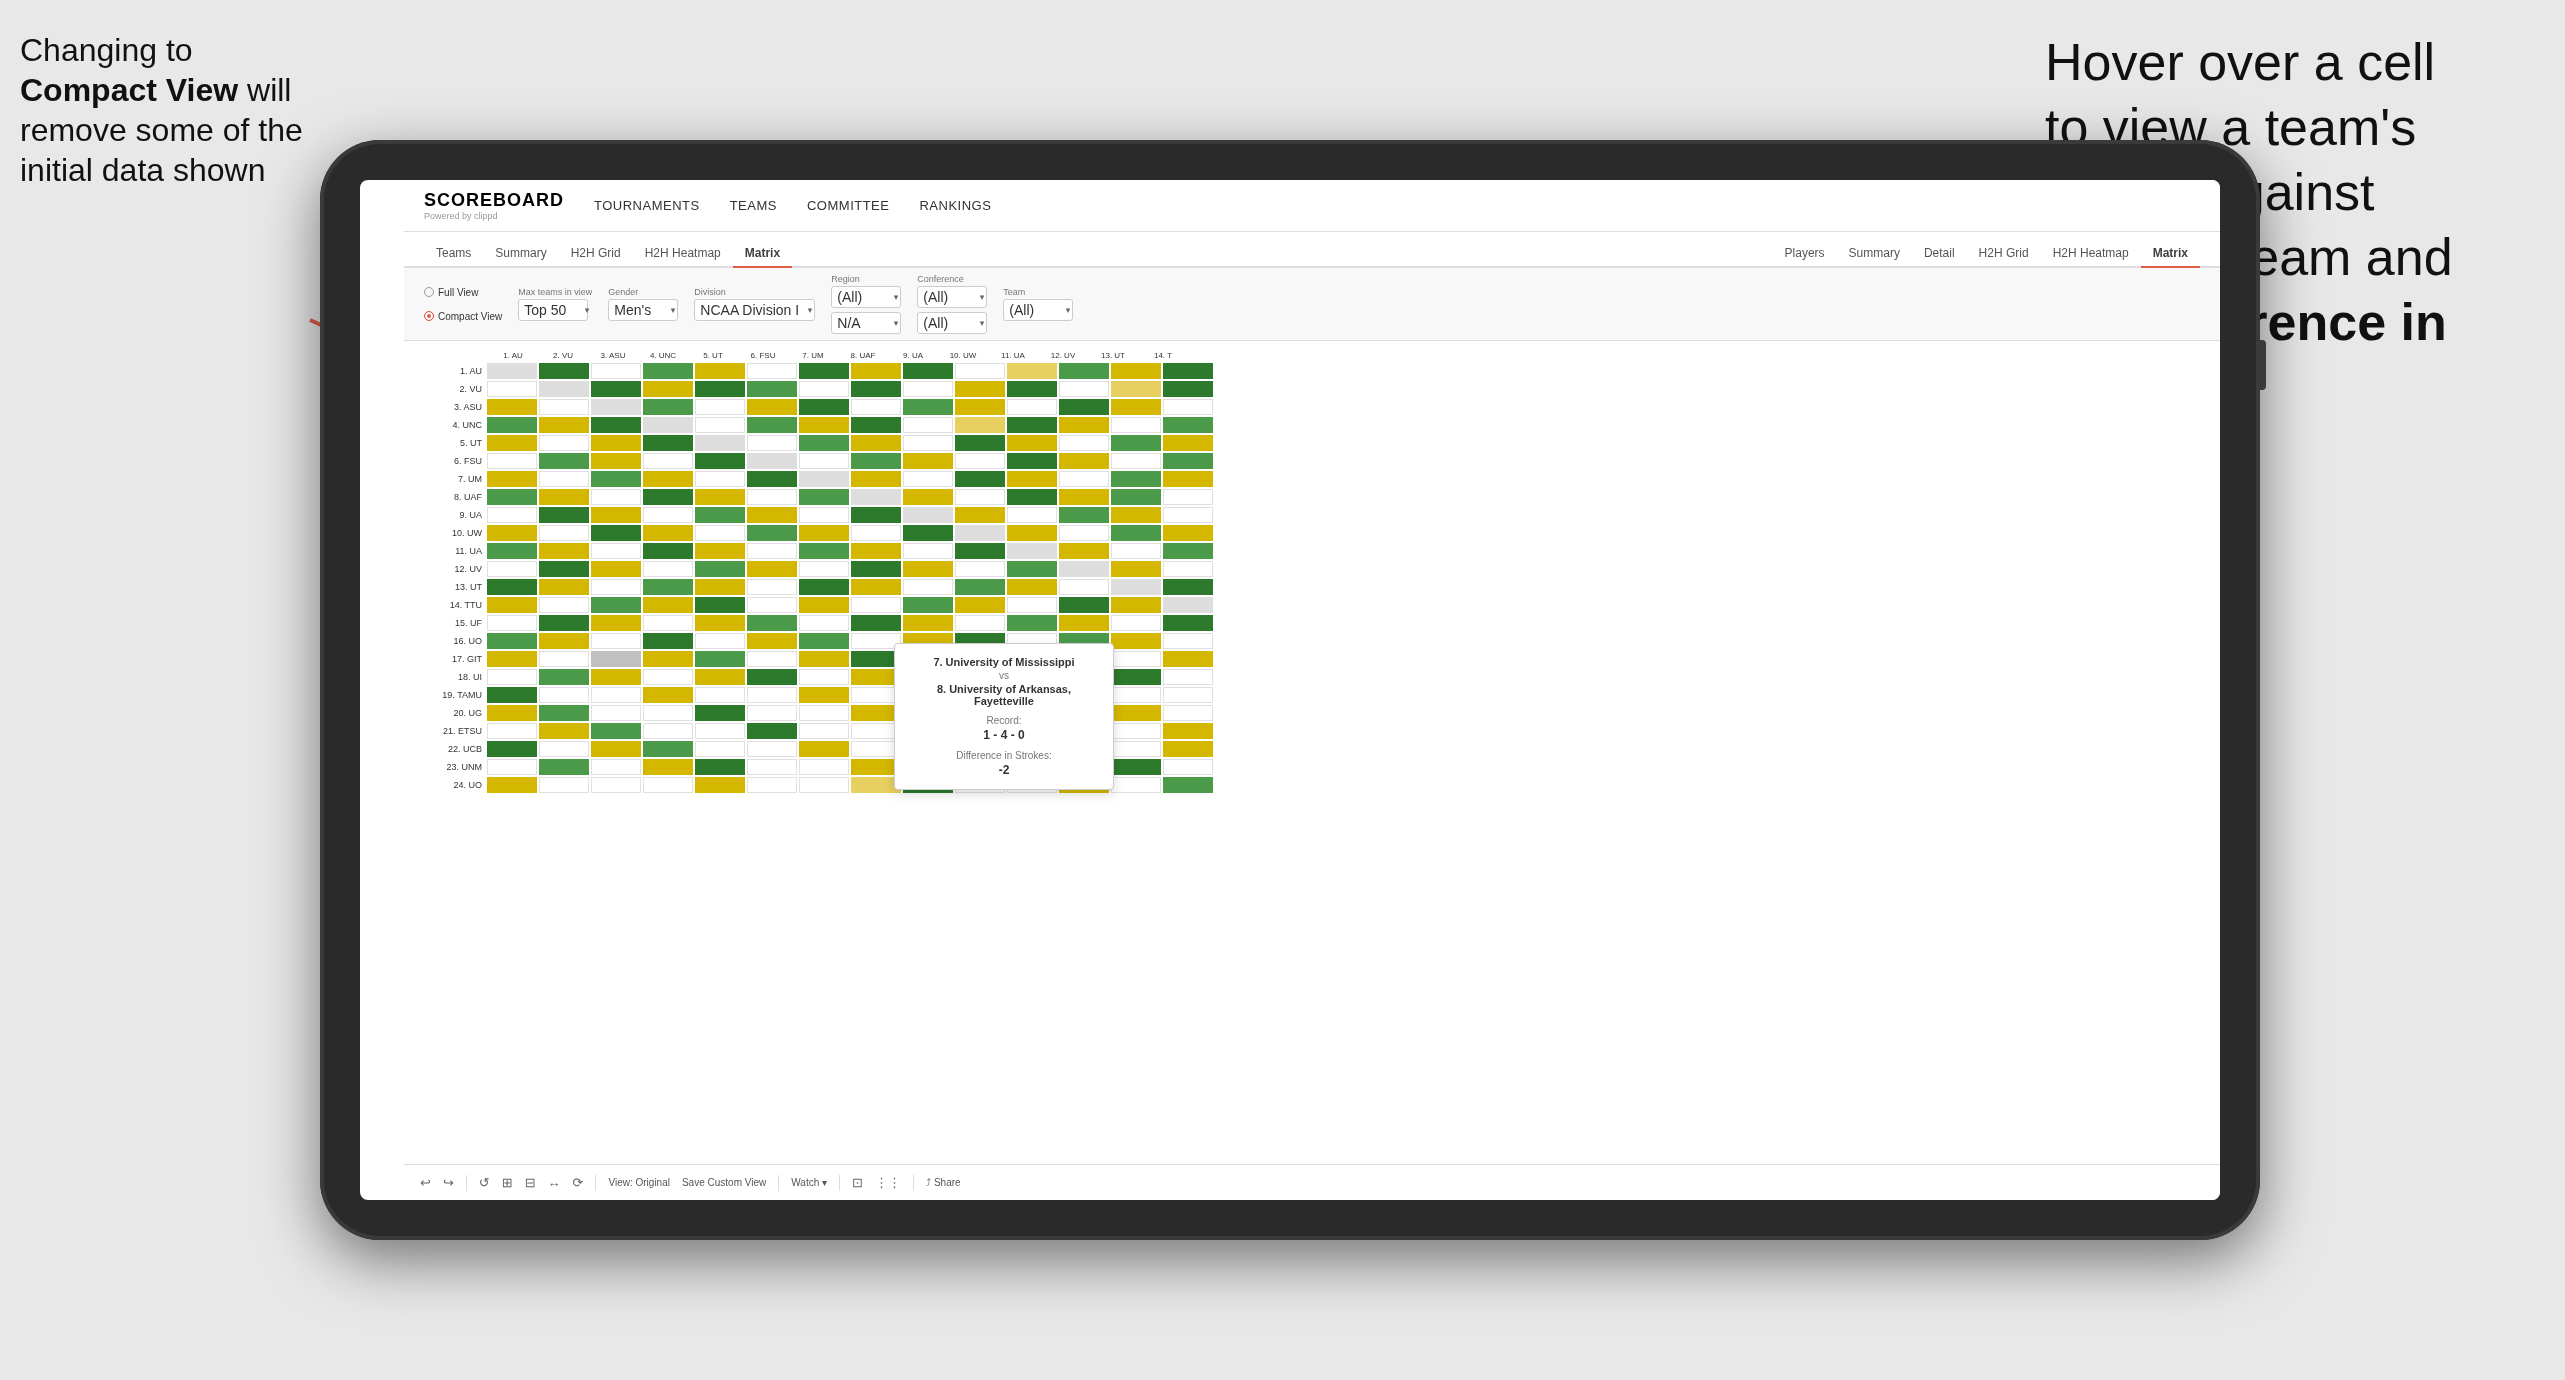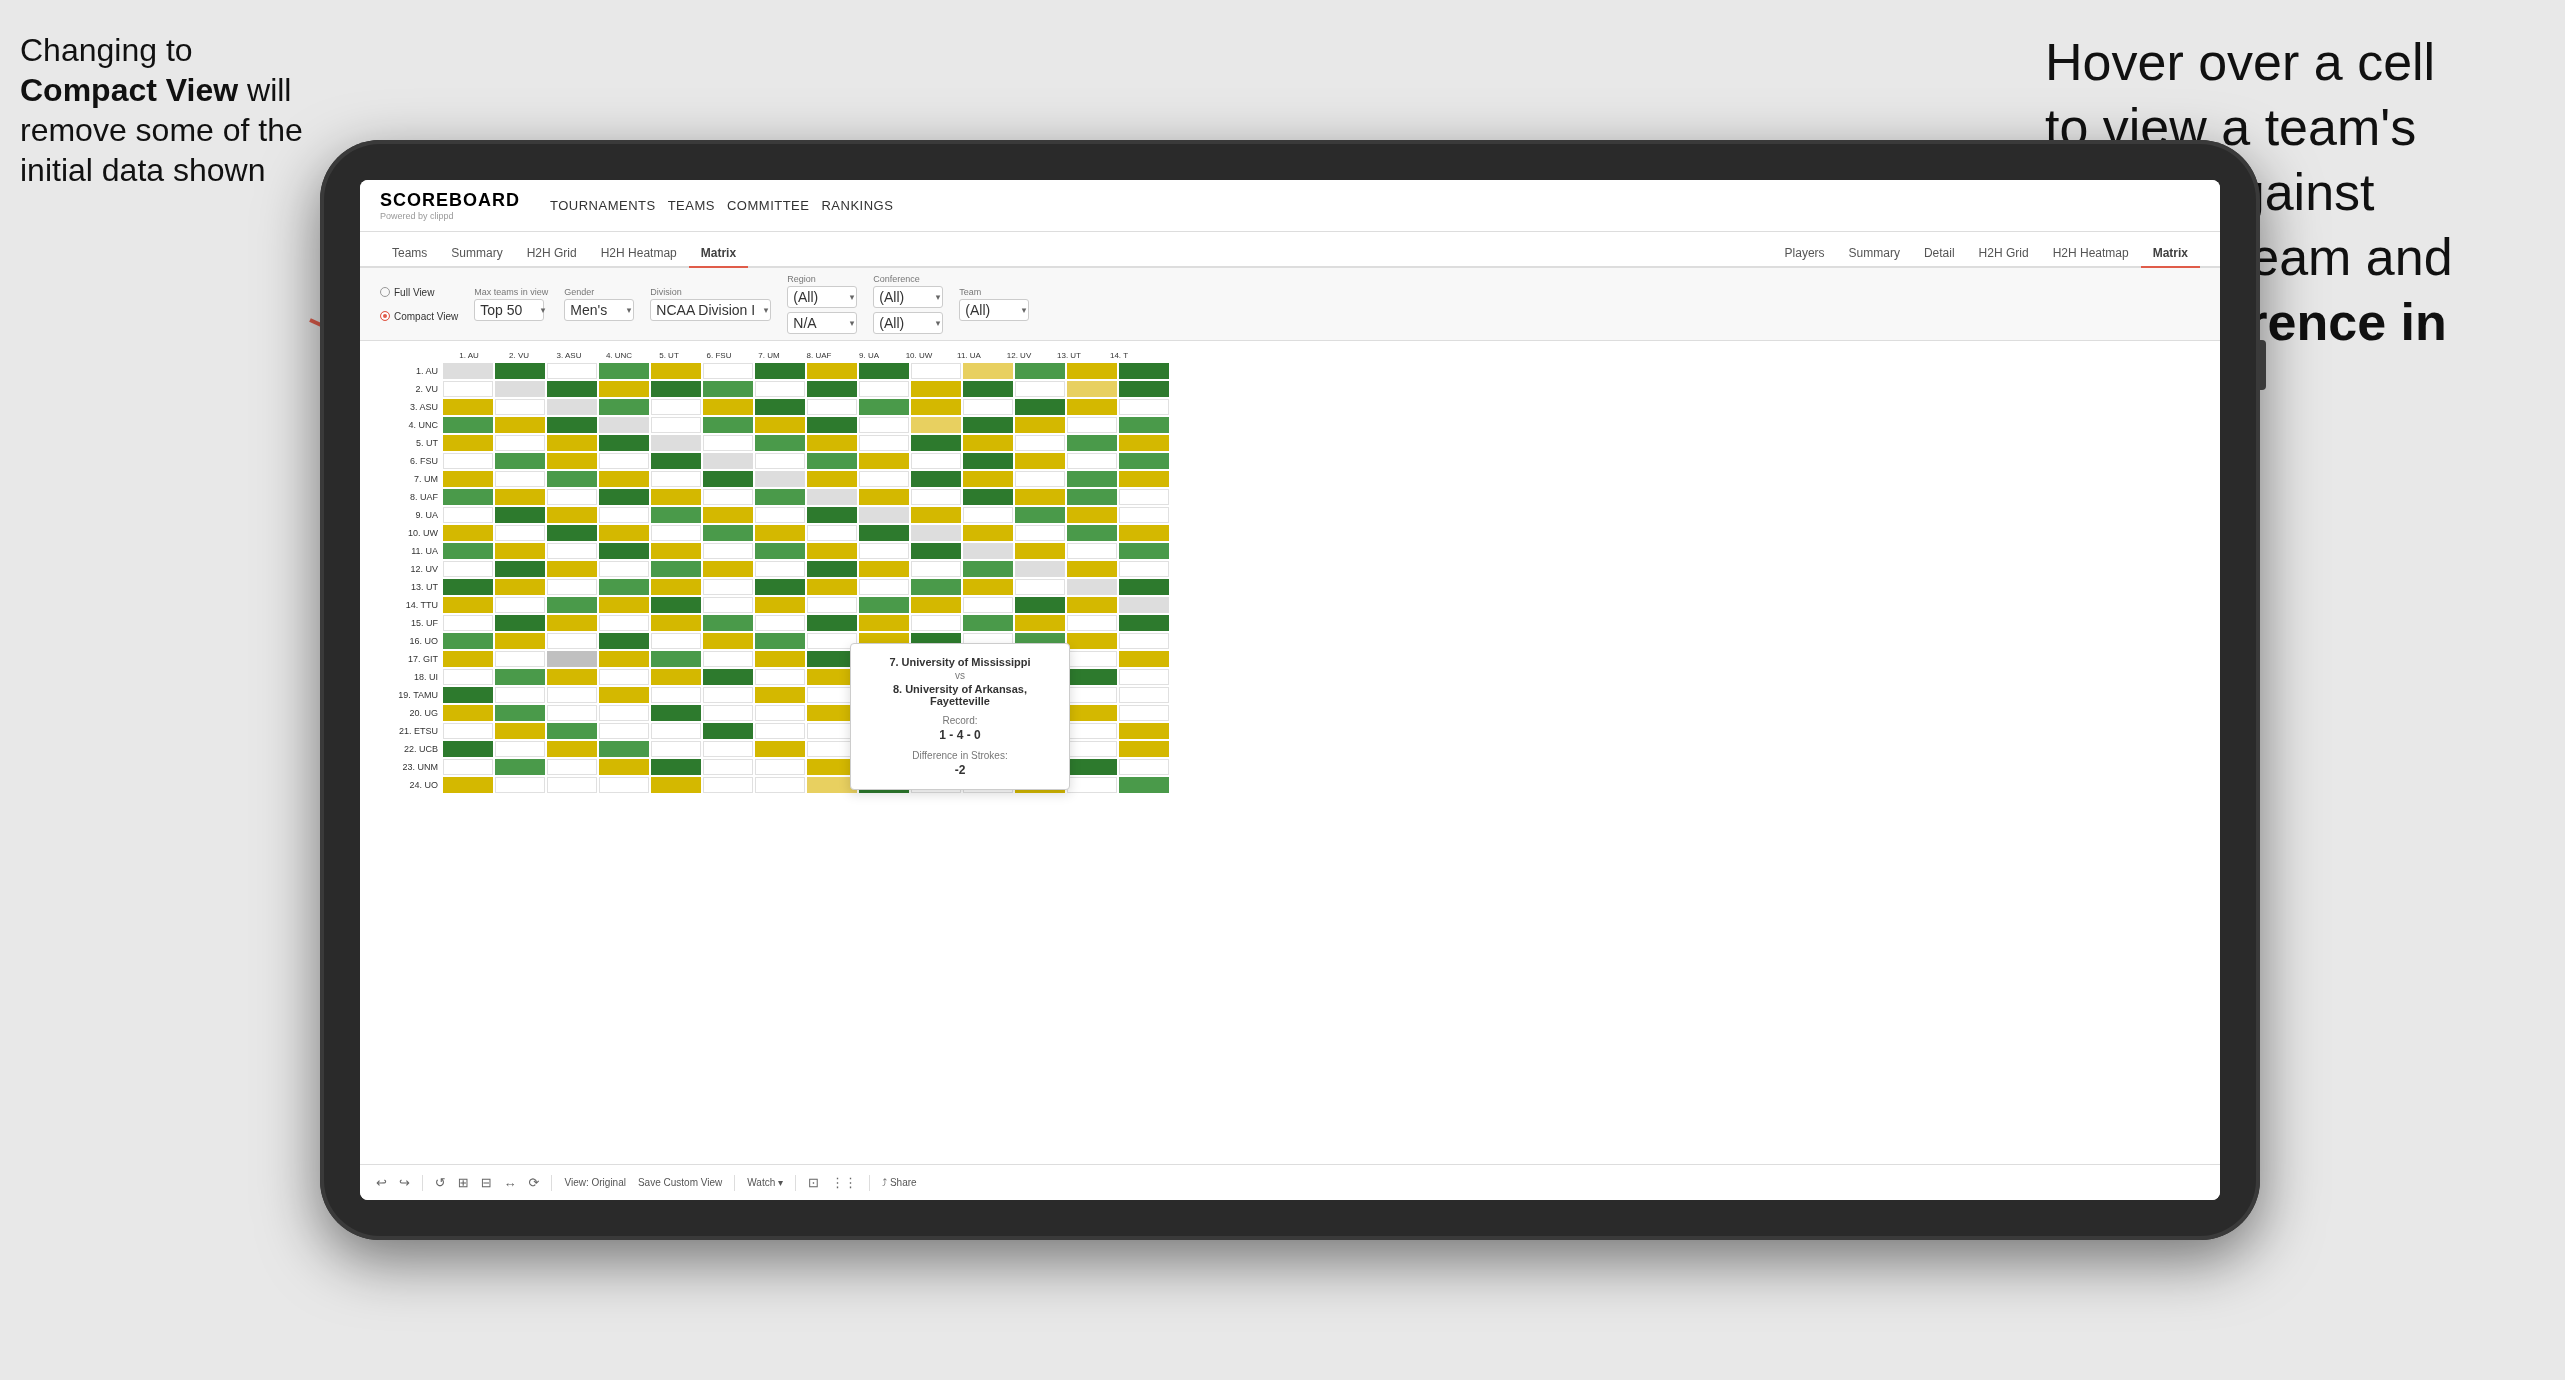--- a/index.html
+++ b/index.html
@@ -67,20 +67,21 @@
     }
 
     .tablet-screen {
       width: 1860px;
       height: 1020px;
       background: #fff;
       border-radius: 8px;
       overflow: hidden;
       display: flex;
       flex-direction: column;
+      padding-left: 44px;
     }
 
     
     .nav-bar {
       background: #fff;
       border-bottom: 1px solid #ddd;
       padding: 0 20px;
       display: flex;
       align-items: center;
       height: 52px;
@@ -100,21 +101,21 @@
       color: #000;
     }
 
     .logo-sub {
       font-size: 9px;
       color: #999;
     }
 
     .nav-items {
       display: flex;
-      gap: 12px;
+      gap: 30px;
     }
 
     .nav-item {
       font-size: 13px;
       color: #333;
       cursor: pointer;
       padding: 4px 0;
       letter-spacing: 0.5px;
     }
 

